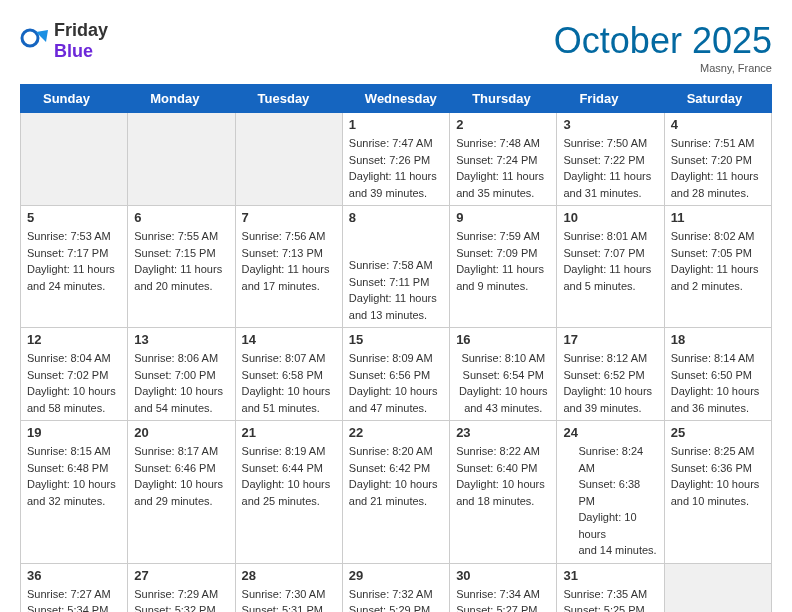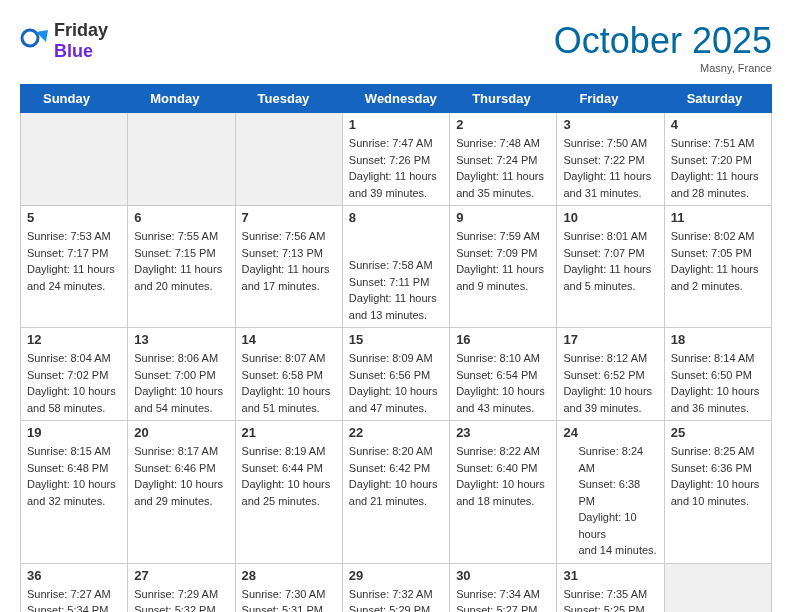--- a/index.html
+++ b/index.html
@@ -200,21 +200,21 @@
         </td>
         <td>
           <div class="day-num">15</div>
           <div class="day-info" style="white-space: pre-line;">Sunrise: 8:09 AM
 Sunset: 6:56 PM
 Daylight: 10 hours
 and 47 minutes.</div>
         </td>
         <td>
           <div class="day-num">16</div>
-          <div class="day-info" style="white-space: pre-line;">Sunrise: 8:10 AM
+          <div class="day-info" style="white-space: pre-line; text-align: center;">Sunrise: 8:10 AM
 Sunset: 6:54 PM
 Daylight: 10 hours
 and 43 minutes.</div>
         </td>
         <td>
           <div class="day-num">17</div>
           <div class="day-info" style="white-space: pre-line;">Sunrise: 8:12 AM
 Sunset: 6:52 PM
 Daylight: 10 hours
 and 39 minutes.</div>

